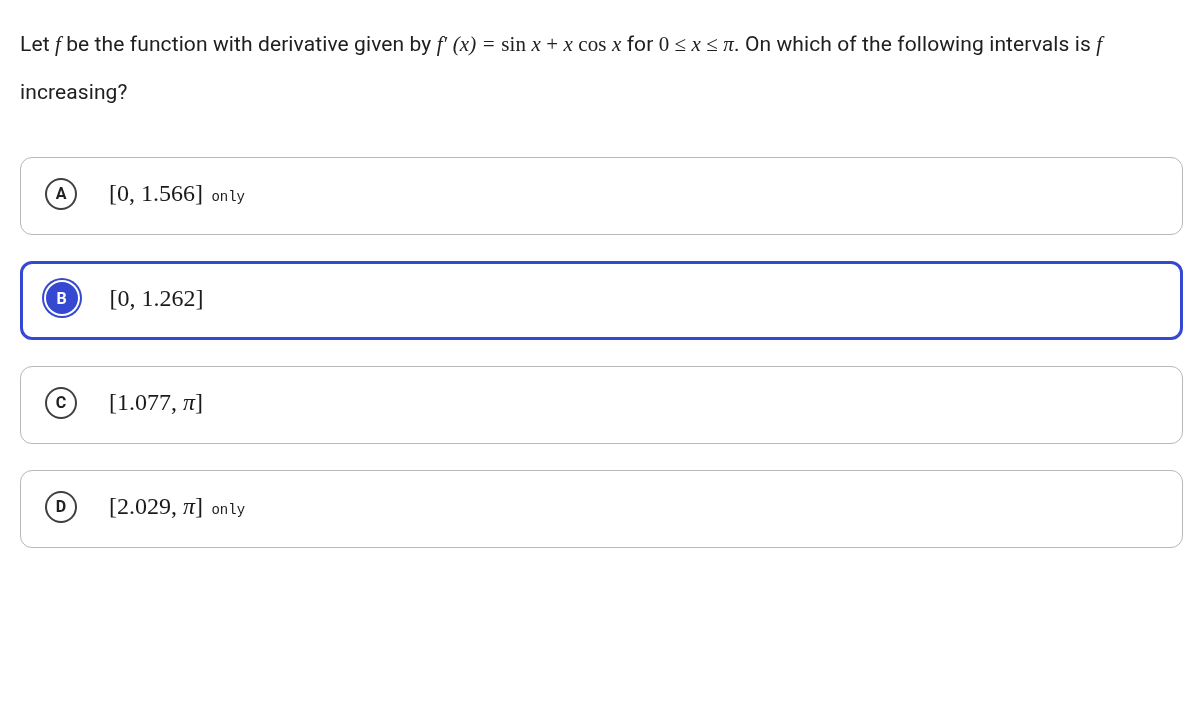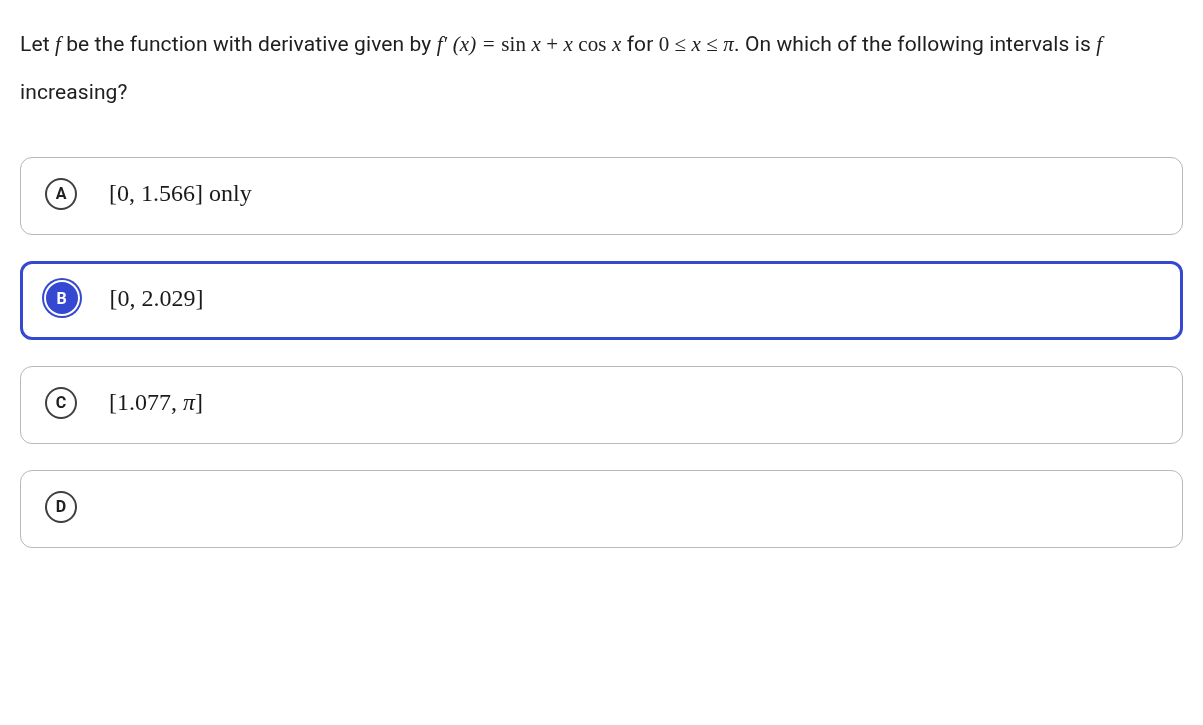--- a/index.html
+++ b/index.html
@@ -67,22 +67,22 @@
     border-color: #3548d1;
     color: #fff;
     box-shadow: 0 0 0 2px #fff, 0 0 0 4px #3548d1;
   }
   .option-text {
     font-family: "Times New Roman", Times, serif;
     font-size: 24px;
     color: #1a1a1a;
   }
   .option-text .roman {
-    font-family: Liberation Serif, serif;
-    font-size: 24px;
+    font-family: Liberation Mono, monospace;
+    font-size: 14px;
   }
   .mathit2 {
     font-style: italic;
   }
 </style>
 </head>
 <body>
 
 <div class="question-text">
   <span>Let </span><span class="mathit">f</span><span> be the function with derivative given by </span><span class="mathit"><span class="mathit">f</span>′ (<span class="mathit">x</span>) = </span><span class="math">sin <span class="mathit">x</span> + <span class="mathit">x</span> cos <span class="mathit">x</span></span><span> for </span><span class="math">0 ≤ <span class="mathit">x</span> ≤ <span class="mathit">π</span></span><span>. On which of the following intervals is </span><span class="mathit">f</span><span> increasing?</span>
@@ -93,28 +93,31 @@
   <div class="option">
     <div class="option-letter">A</div>
     <div class="option-text">
       <span>[0, 1.566]</span><span class="roman"> only</span>
     </div>
   </div>
 
   <div class="option selected">
     <div class="option-letter">B</div>
     <div class="option-text">
-      <span>[0, 2.029]</span><span class="roman"></span>
+      <span>[0, 1.262]</span><span class="roman"></span>
     </div>
   </div>
 
   <div class="option">
     <div class="option-letter">C</div>
     <div class="option-text">
       <span>[1.077, <span class="mathit2">π</span>]</span><span class="roman"></span>
     </div>
   </div>
 
   <div class="option">
     <div class="option-letter">D</div>
+    <div class="option-text">
+      <span>[2.029, <span class="mathit2">π</span>]</span><span class="roman"> only</span>
+    </div>
   </div>
 
 </div>
 
 </body></html>

